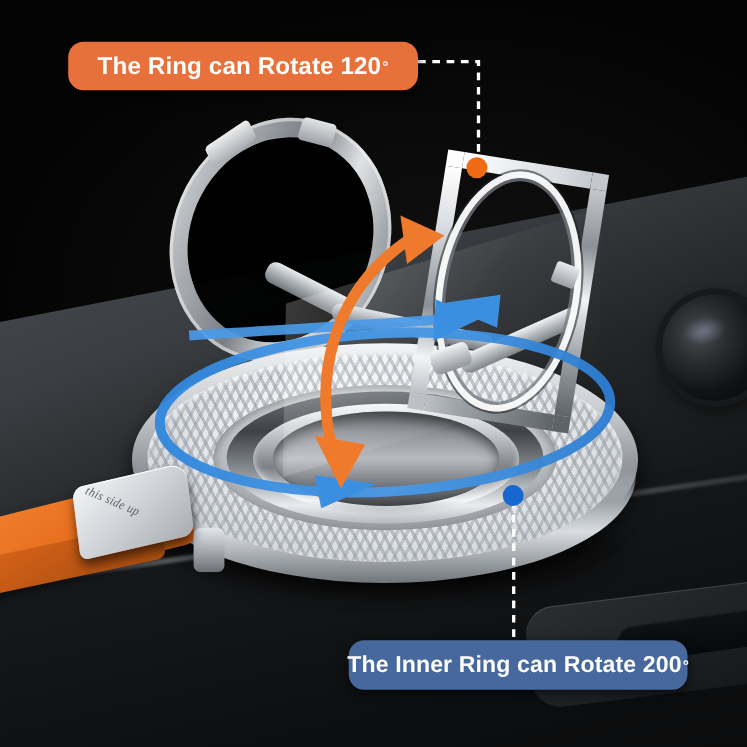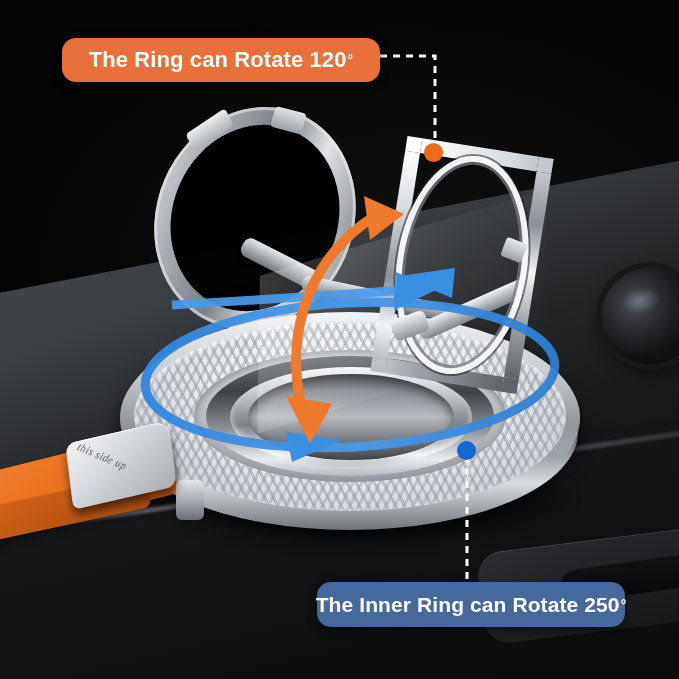--- a/index.html
+++ b/index.html
@@ -363,17 +363,17 @@
 
   <div class="dot" id="dot-orange"></div>
   <div class="dot" id="dot-blue"></div>
 
   <div class="badge" id="badge-rotate120">
     <span>The Ring can Rotate 120</span>
       <span class="deg">°</span>
   </div>
 
   <div class="badge" id="badge-inner360">
-    <span>The Inner Ring can Rotate 250</span>
+    <span>The Inner Ring can Rotate 200</span>
       <span class="deg">°</span>
   </div>
 
 </div>
 
 </body></html>

